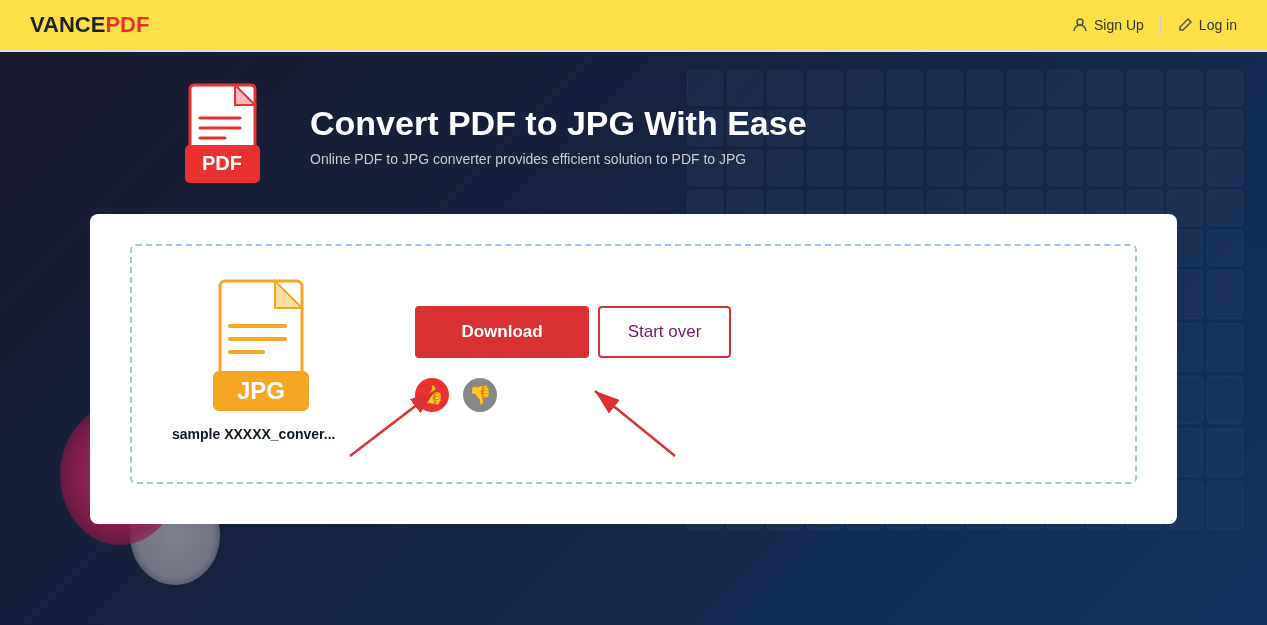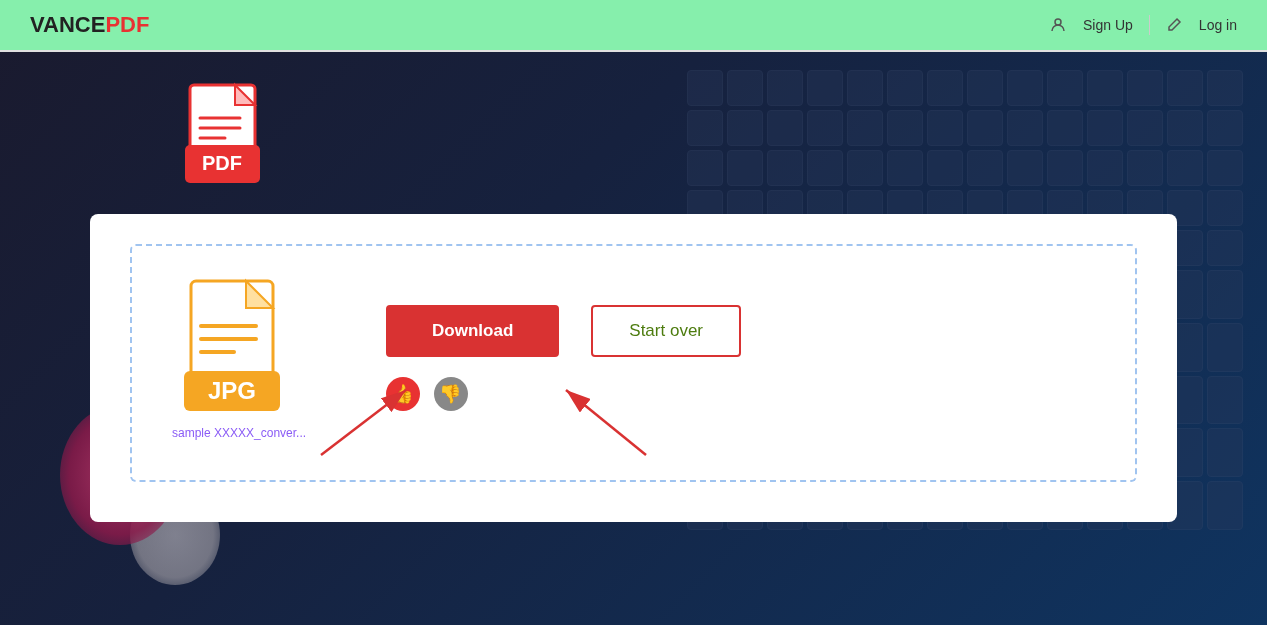--- a/index.html
+++ b/index.html
@@ -57,21 +57,21 @@
       background: radial-gradient(ellipse, #e8e0e0 0%, #d0c8c8 60%, transparent 100%);
       border-radius: 50%;
       z-index: 0;
       opacity: 0.5;
     }
 
     
     nav {
       position: relative;
       z-index: 10;
-      background: #86efac;
+      background: #fde047;
       height: 52px;
       display: flex;
       align-items: center;
       padding: 0 30px;
       border-bottom: 2px solid #e0e0e0;
     }
     .logo {
       font-size: 22px;
       font-weight: 900;
       letter-spacing: 0;
@@ -107,21 +107,21 @@
       align-items: center;
       gap: 16px;
       margin-left: auto;
     }
     .nav-signup, .nav-login {
       color: #333;
       font-size: 14px;
       cursor: pointer;
       display: flex;
       align-items: center;
-      gap: 17px;
+      gap: 6px;
     }
     .nav-divider {
       width: 1px;
       height: 20px;
       background: #ccc;
     }
     .chevron-down {
       display: inline-block;
       width: 0; height: 0;
       border-left: 4px solid transparent;
@@ -182,63 +182,63 @@
 
     
     .file-icon-wrap {
       display: flex;
       flex-direction: column;
       align-items: flex-end;
       gap: 10px;
       flex-shrink: 0;
     }
     .file-label {
-      font-weight: 400;
-      font-size: 12px;
-      color: #8b5cf6;
+      font-weight: 700;
+      font-size: 14px;
+      color: #0f172a;
       text-align: center;
     }
 
     
     .result-area {
       flex: 1;
       display: flex;
       flex-direction: column;
       align-items: flex-start;
       gap: 20px;
     }
     .ready-text {
       font-size: 26px;
       font-weight: 700;
       color: #222;
     }
     .buttons-row {
       display: flex;
       align-items: center;
-      gap: 32px;
+      gap: 9px;
       position: relative;
     }
     .btn-download {
       background: #d93232;
       color: #fff;
       border: 2px solid #d93232;
       border-radius: 4px;
       padding: 14px 44px;
       font-size: 17px;
       font-weight: 600;
       cursor: pointer;
       position: relative;
       z-index: 2;
     }
     .btn-startover {
       background: #fff;
-      color: #4d7c0f;
+      color: #701a75;
       border: 2px solid #d93232;
       border-radius: 4px;
-      padding: 14px 36px;
+      padding: 14px 28px;
       font-size: 17px;
       font-weight: 400;
       cursor: pointer;
       position: relative;
       z-index: 2;
     }
 
     
     .arrow-canvas {
       position: absolute;
@@ -459,20 +459,24 @@
       <path d="M55 5 L55 25 L75 25" fill="none" stroke="#e83232" stroke-width="2"></path>
 
       <line x1="20" y1="38" x2="60" y2="38" stroke="#e83232" stroke-width="3" stroke-linecap="round"></line>
       <line x1="20" y1="48" x2="60" y2="48" stroke="#e83232" stroke-width="3" stroke-linecap="round"></line>
       <line x1="20" y1="58" x2="45" y2="58" stroke="#e83232" stroke-width="3" stroke-linecap="round"></line>
 
       <rect x="5" y="65" width="75" height="38" rx="5" fill="#e83232"></rect>
       <text x="42" y="90" text-anchor="middle" fill="white" font-size="20" font-weight="900" font-family="Arial">PDF</text>
     </svg>
   </div>
+  <div class="hero-text">
+    <h1>Convert PDF to JPG With Ease</h1>
+    <p>Online PDF to JPG converter provides efficient solution to PDF to JPG</p>
+  </div>
 </div>
 
 <div class="main-card">
   <div class="dashed-box">
 
     <div class="file-icon-wrap">
       <svg width="130" height="140" viewBox="0 0 130 140" fill="none" xmlns="http://www.w3.org/2000/svg">
 
         <rect x="15" y="5" width="82" height="98" rx="5" fill="white" stroke="#f5a623" stroke-width="3"></rect>
 

